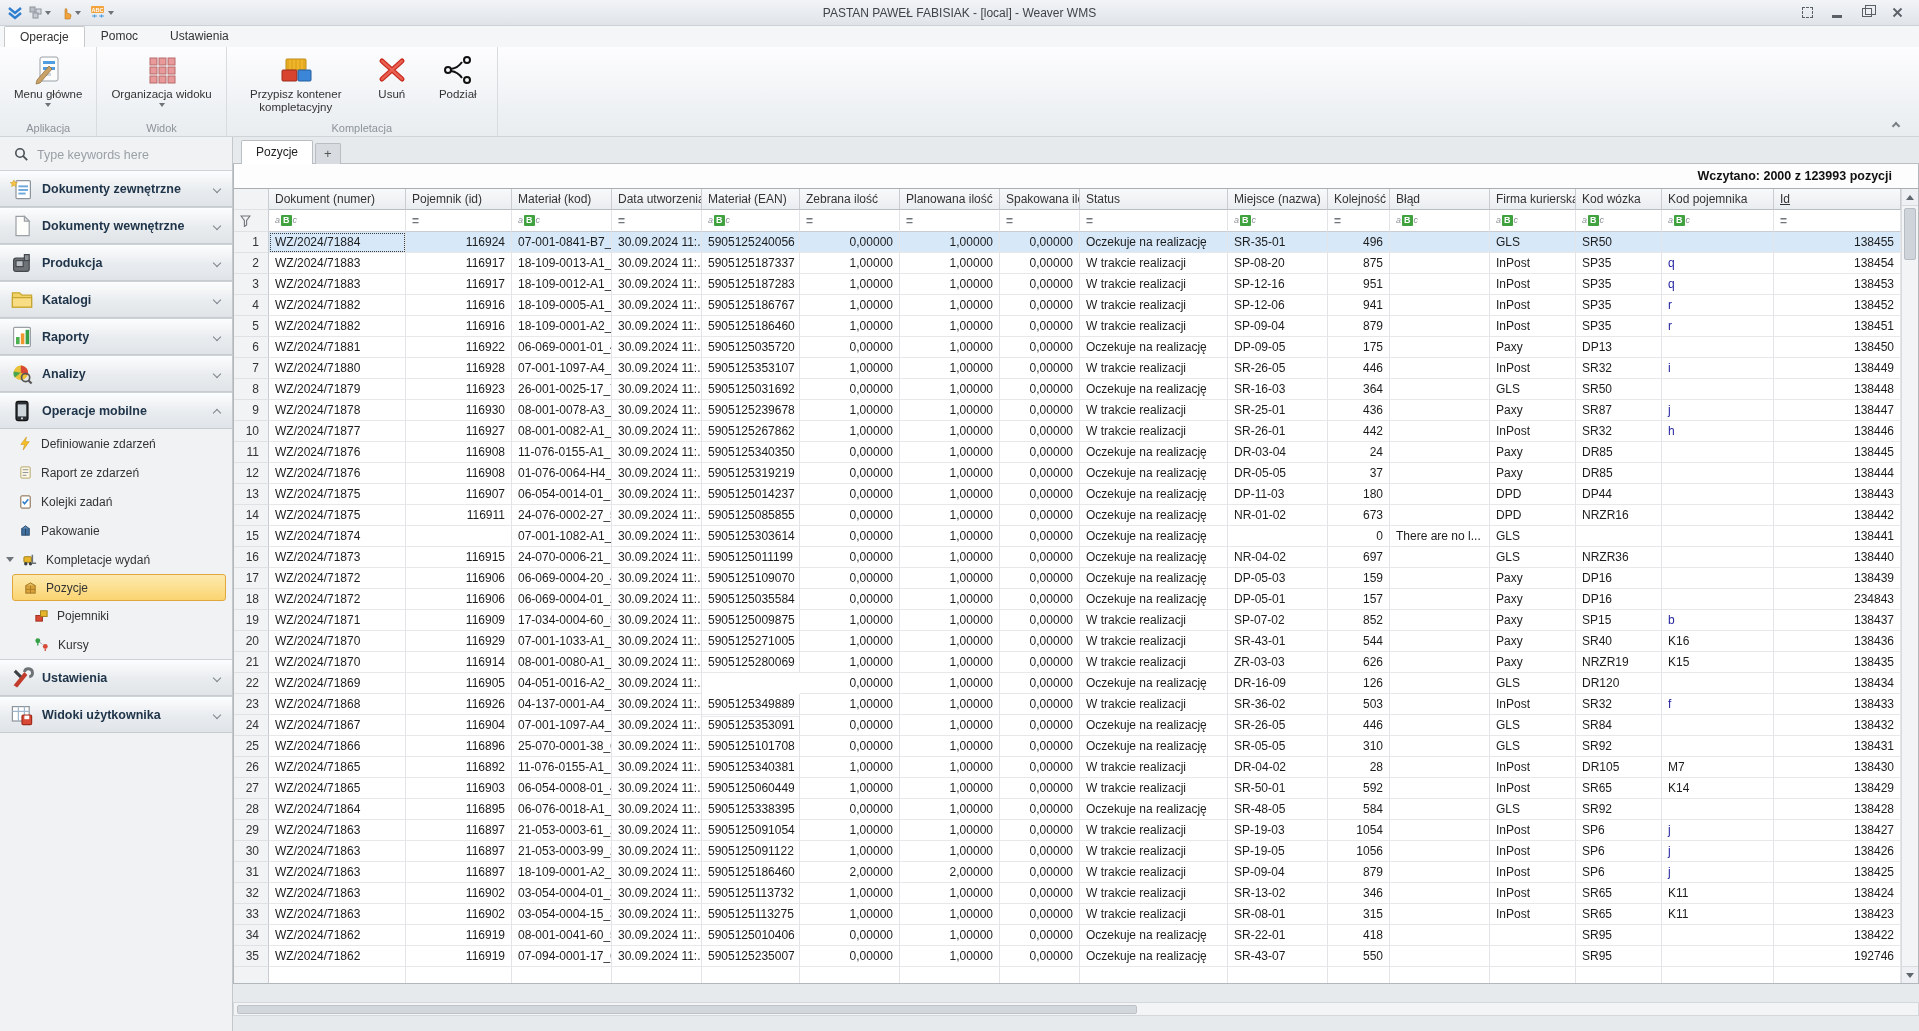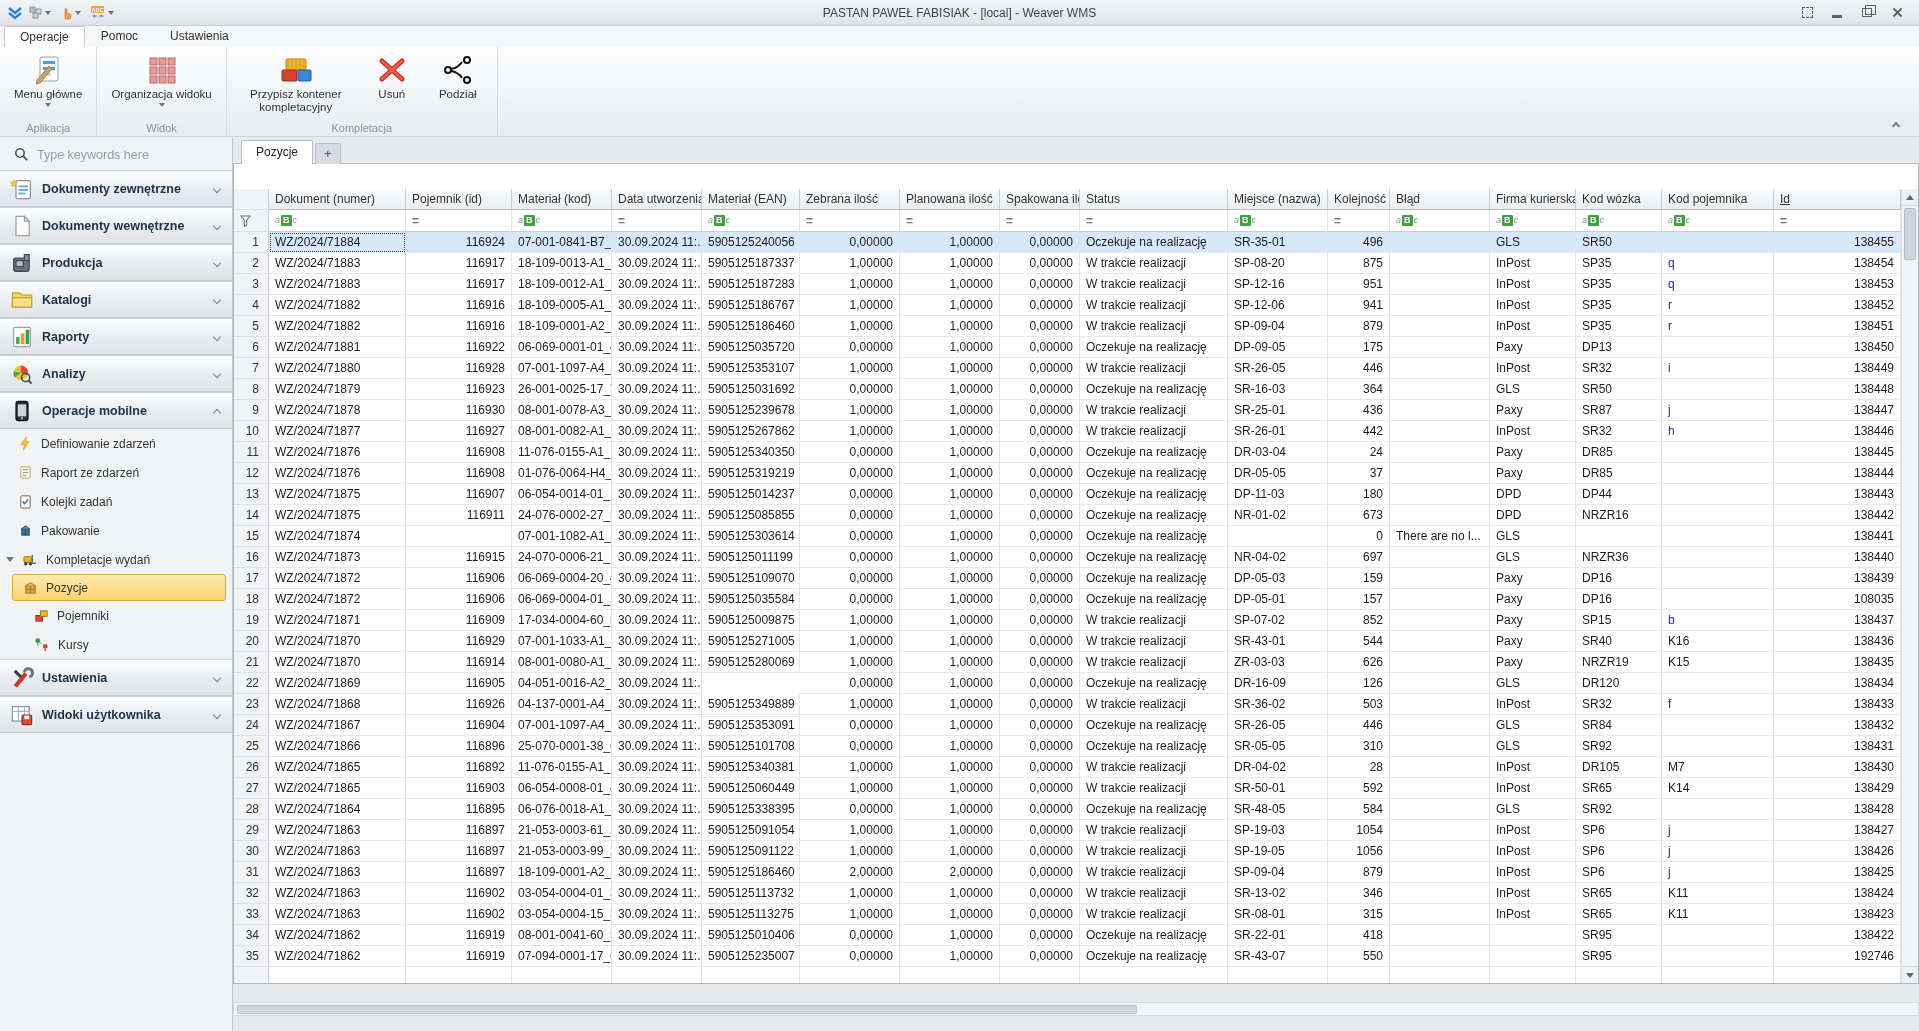--- a/index.html
+++ b/index.html
@@ -430,20 +430,21 @@
       </div>
     </div>
 </div>
 
 <div class="content">
   <div class="doctabs">
     <span class="dtab">Pozycje</span>
     <span class="dtab-plus">+</span>
   </div>
   <div class="grid-panel">
+    <div class="infobar">Wczytano: 2000 z 123993 pozycji</div>
     <div class="grid" id="grid">
         <div class="grow">
           <div class="gc hdr rn" style="width: 35px;"></div>
           <div class="gc hdr" style="width: 137px;">Dokument (numer)</div>
           <div class="gc hdr" style="width: 106px;">Pojemnik (id)</div>
           <div class="gc hdr" style="width: 100px;">Materiał (kod)</div>
           <div class="gc hdr" style="width: 90px;">Data utworzenia</div>
           <div class="gc hdr" style="width: 98px;">Materiał (EAN)</div>
           <div class="gc hdr" style="width: 100px;">Zebrana ilość</div>
           <div class="gc hdr" style="width: 100px;">Planowana ilość</div>
@@ -877,21 +878,21 @@
           <div class="gc r" style="width: 100px;">0,00000</div>
           <div class="gc r" style="width: 100px;">1,00000</div>
           <div class="gc r" style="width: 80px;">0,00000</div>
           <div class="gc l" style="width: 148px;">Oczekuje na realizację</div>
           <div class="gc l" style="width: 100px;">DP-05-01</div>
           <div class="gc r" style="width: 62px;">157</div>
           <div class="gc l" style="width: 100px;"></div>
           <div class="gc l" style="width: 86px;">Paxy</div>
           <div class="gc l" style="width: 86px;">DP16</div>
           <div class="gc l" style="width: 112px;"></div>
-          <div class="gc r" style="width: 127px;">108035</div>
+          <div class="gc r" style="width: 127px;">234843</div>
         </div>
         <div class="grow">
           <div class="gc rn" style="width: 35px;">19</div>
           <div class="gc l" style="width: 137px;">WZ/2024/71871</div>
           <div class="gc r" style="width: 106px;">116909</div>
           <div class="gc l" style="width: 100px;">17-034-0004-60_5</div>
           <div class="gc l" style="width: 90px;">30.09.2024 11:...</div>
           <div class="gc l" style="width: 98px;">5905125009875</div>
           <div class="gc r" style="width: 100px;">1,00000</div>
           <div class="gc r" style="width: 100px;">1,00000</div>

